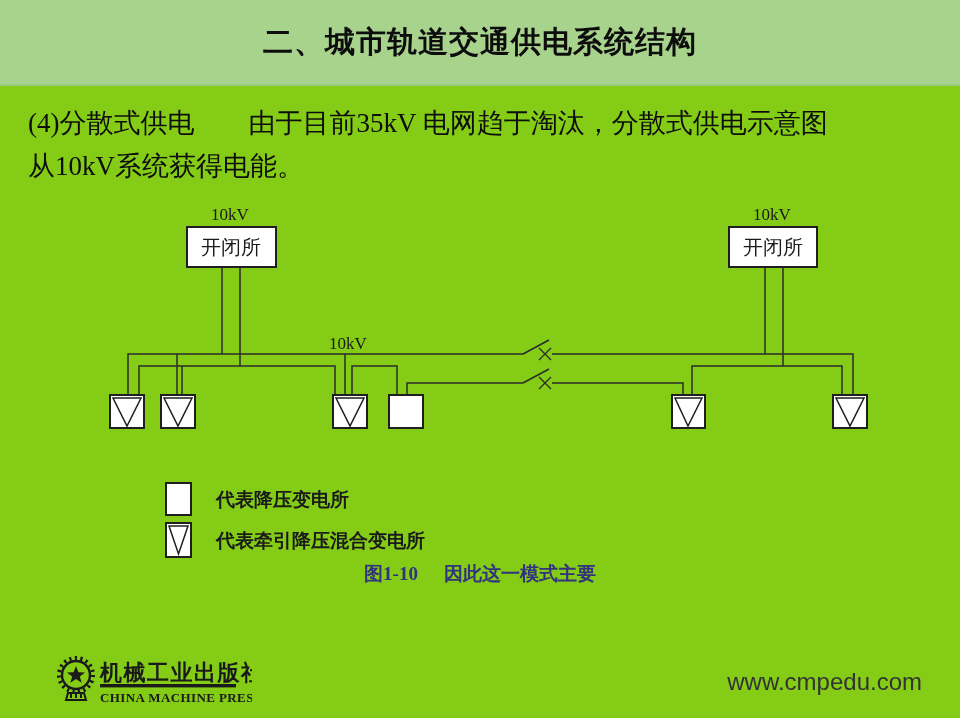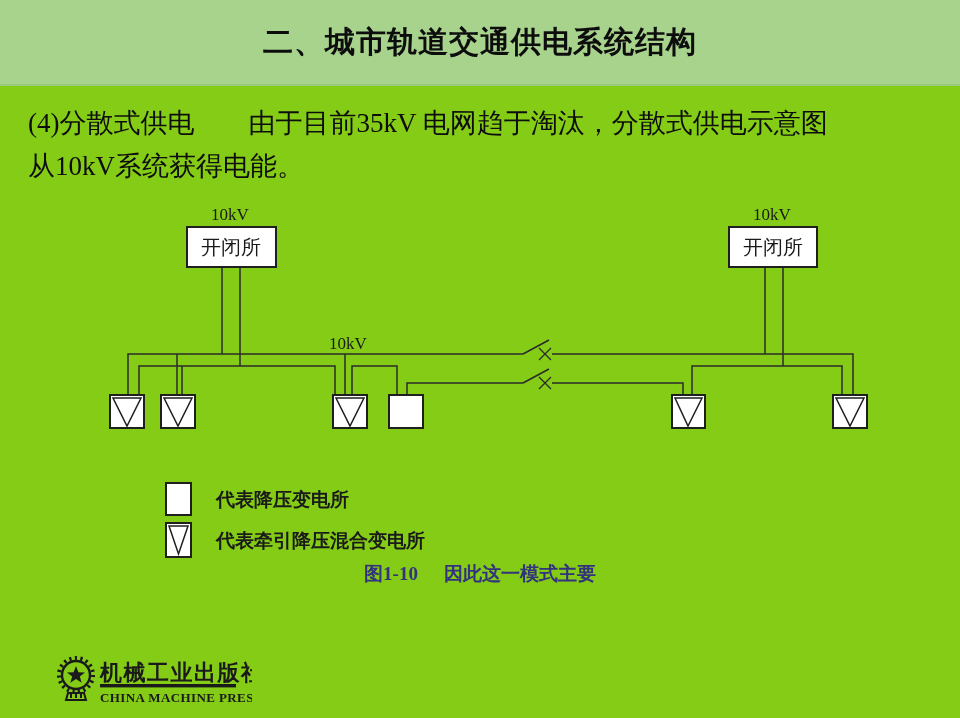--- a/index.html
+++ b/index.html
@@ -115,14 +115,15 @@
       <circle cx="24" cy="25" r="17" fill="none" stroke="#1a1a1a" stroke-width="4" stroke-dasharray="2.2 3.4"></circle>
       <circle cx="24" cy="25" r="14" fill="none" stroke="#1a1a1a" stroke-width="2.4"></circle>
       <path d="M24,16 L26.4,22.2 L33,22.4 L27.8,26.4 L29.7,32.8 L24,29 L18.3,32.8 L20.2,26.4 L15,22.4 L21.6,22.2 Z" fill="#1a1a1a"></path>
       <path d="M16,43 L32,43 L34,50 L14,50 Z M19,43 L19,48 M24,43 L24,48 M29,43 L29,48" fill="none" stroke="#1a1a1a" stroke-width="2"></path>
     </g>
     <text x="48" y="30" font-size="22" font-weight="bold" letter-spacing="1.5" fill="#1a1a1a">机械工业出版社</text>
     <rect x="48" y="34" width="136" height="3.4" fill="#1a1a1a"></rect>
     <text x="48" y="52" font-size="13" font-weight="bold" font-family="Liberation Sans, sans-serif" letter-spacing="0.4" fill="#1a1a1a">CHINA MACHINE PRESS</text>
   </svg>
 
+  <div class="website">www.cmpedu.com</div>
 
 </div>
 
 </body></html>

